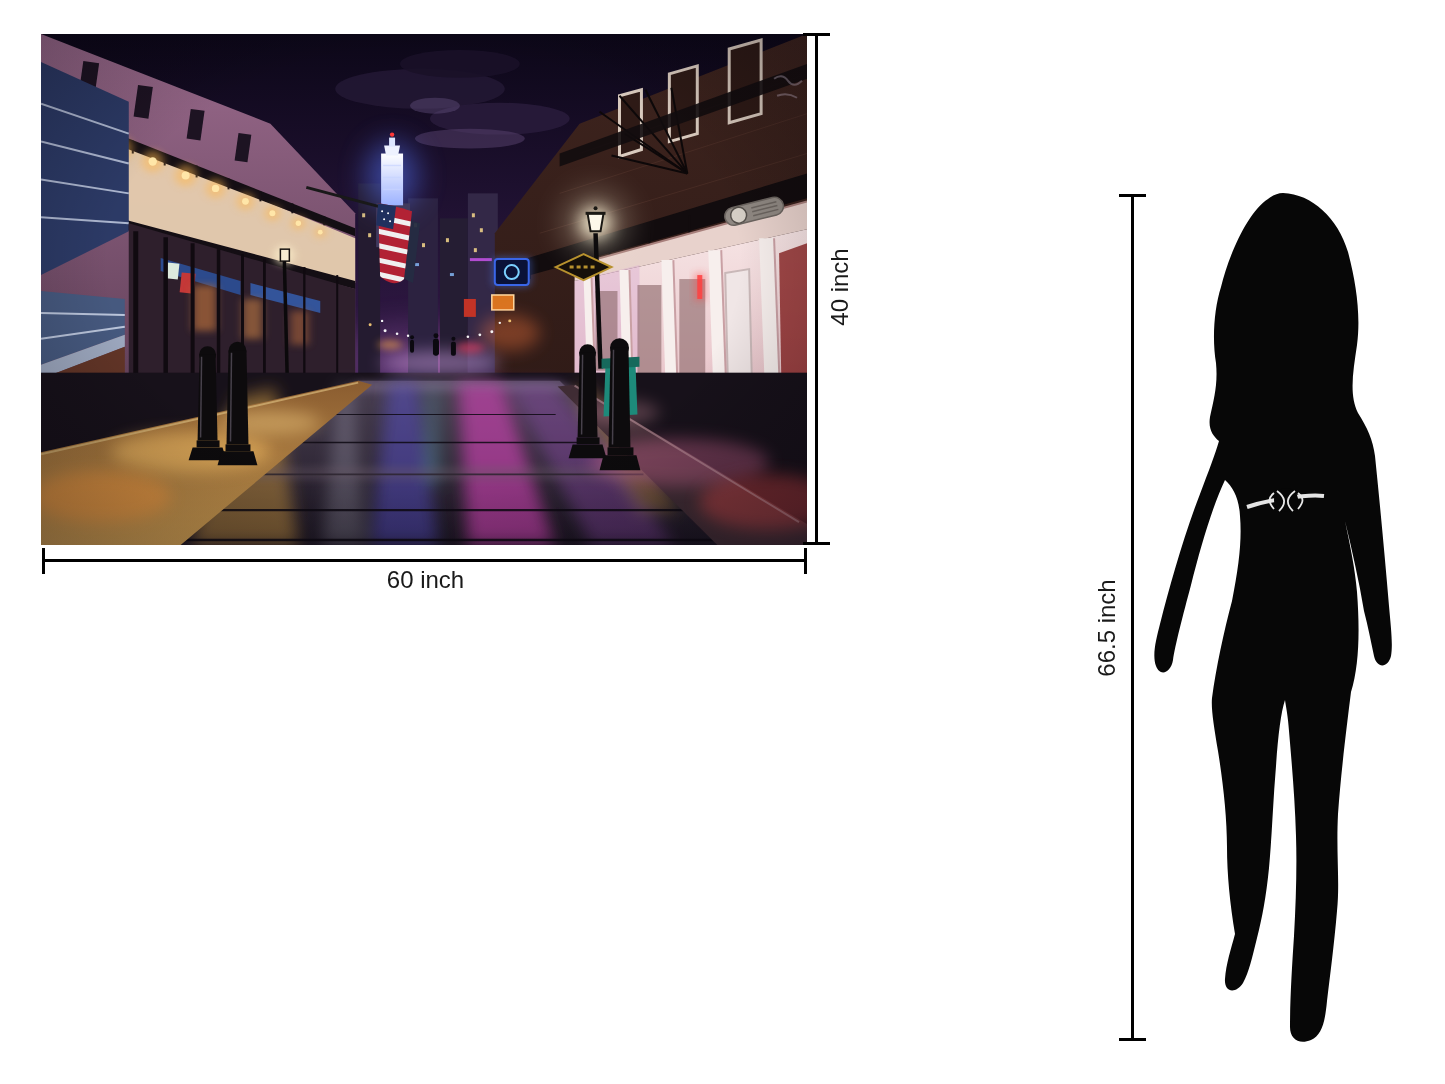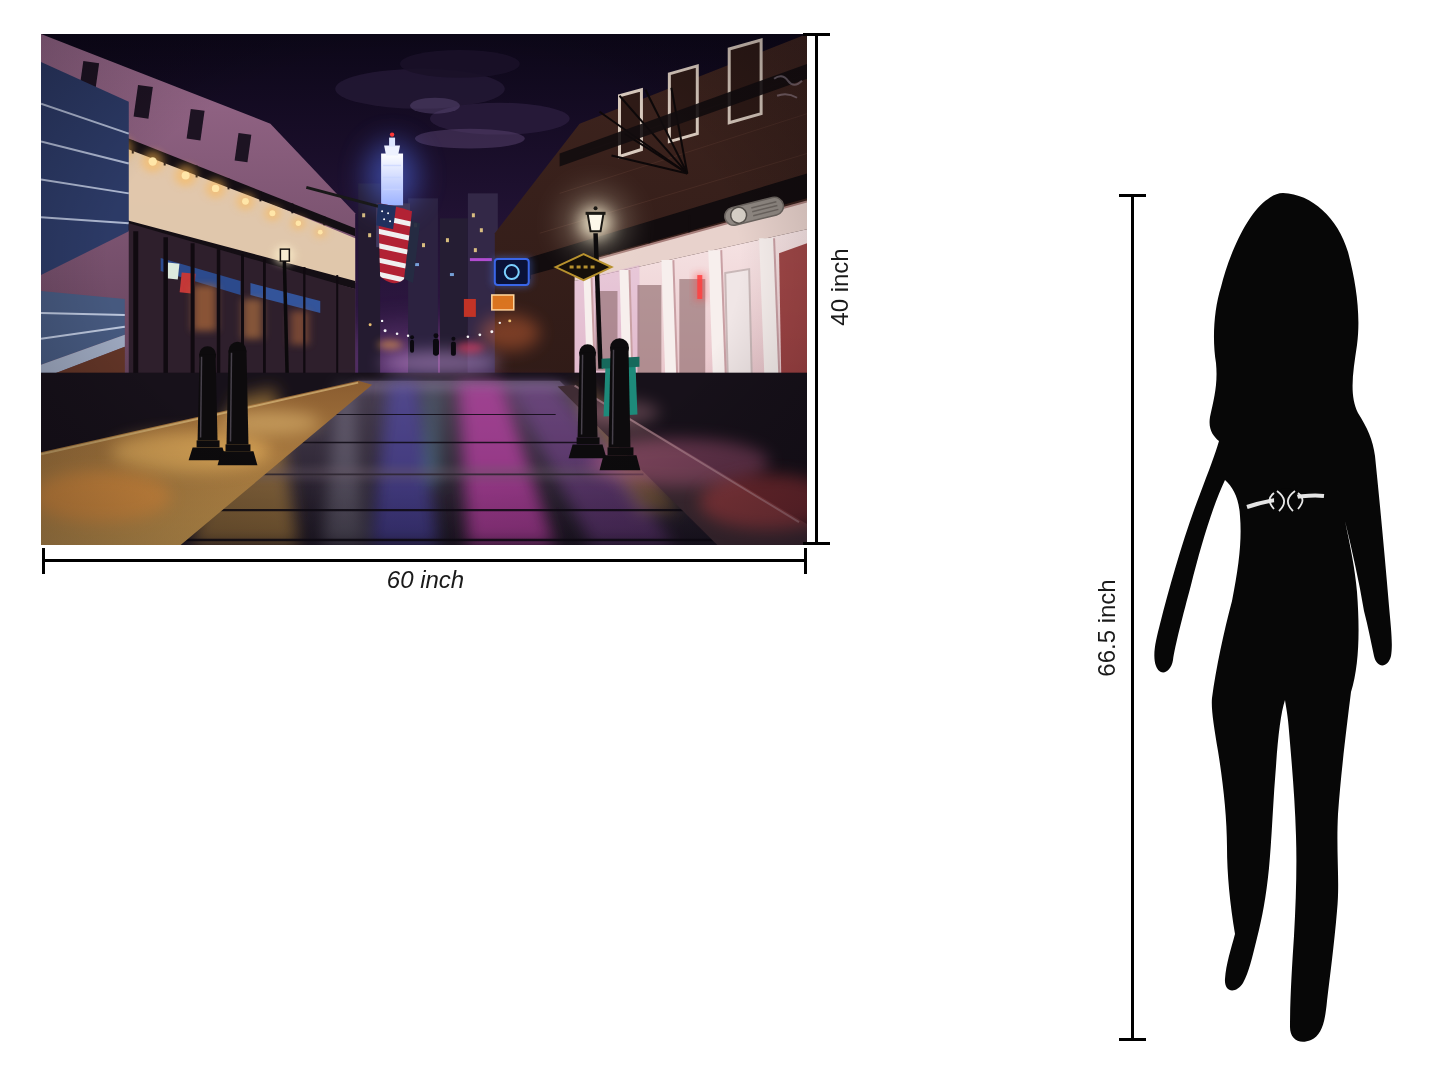--- a/index.html
+++ b/index.html
@@ -451,21 +451,21 @@
   </div>
 
   <div class="dim-line" style="left:815px;top:34px;width:3px;height:511px;"></div>
   <div class="dim-line" style="left:803px;top:33px;width:27px;height:3px;"></div>
   <div class="dim-line" style="left:803px;top:542px;width:27px;height:3px;"></div>
   <div class="dim-label rot" style="left:772px;top:273px;width:135px;height:28px;">40 inch</div>
 
   <div class="dim-line" style="left:43px;top:559px;width:763px;height:3px;"></div>
   <div class="dim-line" style="left:42px;top:548px;width:3px;height:26px;"></div>
   <div class="dim-line" style="left:804px;top:548px;width:3px;height:26px;"></div>
-  <div class="dim-label" style="left:355px;top:566px;width:141px;height:28px;font-style:italic;">60 inch</div>
+  <div class="dim-label" style="left:355px;top:566px;width:141px;height:28px;">60 inch</div>
 
   <div class="dim-line" style="left:1131px;top:195px;width:3px;height:845px;"></div>
   <div class="dim-line" style="left:1119px;top:194px;width:27px;height:3px;"></div>
   <div class="dim-line" style="left:1119px;top:1038px;width:27px;height:3px;"></div>
   <div class="dim-label rot" style="left:1022px;top:614px;width:170px;height:28px;">66.5 inch</div>
 
   <svg class="sil" viewBox="1148 189 252 856">
     <path id="person-path" d="
       M1283,193
       C1312,194 1338,218 1348,252

